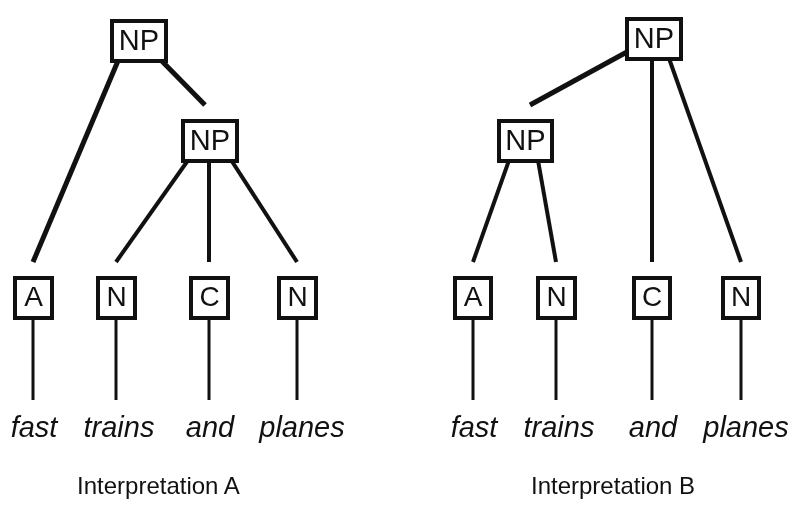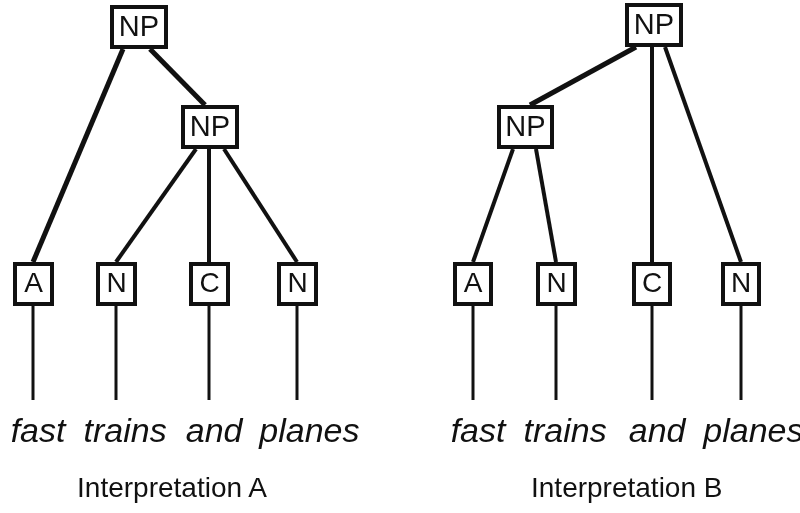--- a/index.html
+++ b/index.html
@@ -25,44 +25,45 @@
   .node-box {
     position: absolute;
     box-sizing: border-box;
     background: #ffffff;
     border: 4px solid #111111;
     display: flex;
     align-items: center;
     justify-content: center;
     line-height: 1;
     z-index: 3;
+    margin-top: 14px;
   }
   .node-box .node-label {
     font-family: "Liberation Sans", sans-serif;
     font-size: 29px;
     color: #111111;
     letter-spacing: 0px;
     transform: translateY(-1px);
   }
   .node-box.leaf .node-label {
     font-size: 28px;
   }
   .leaf-word {
     position: absolute;
     font-family: "Liberation Sans", sans-serif;
     font-style: italic;
-    font-size: 34px;
+    font-size: 29px;
     color: #111111;
     white-space: nowrap;
     z-index: 3;
   }
   .caption {
     position: absolute;
     font-family: "Liberation Sans", sans-serif;
-    font-size: 28px;
+    font-size: 24px;
     color: #111111;
     white-space: nowrap;
     text-align: center;
     z-index: 3;
   }
   svg.edges {
     position: absolute;
     left: 0;
     top: 0;
     width: 800px;

